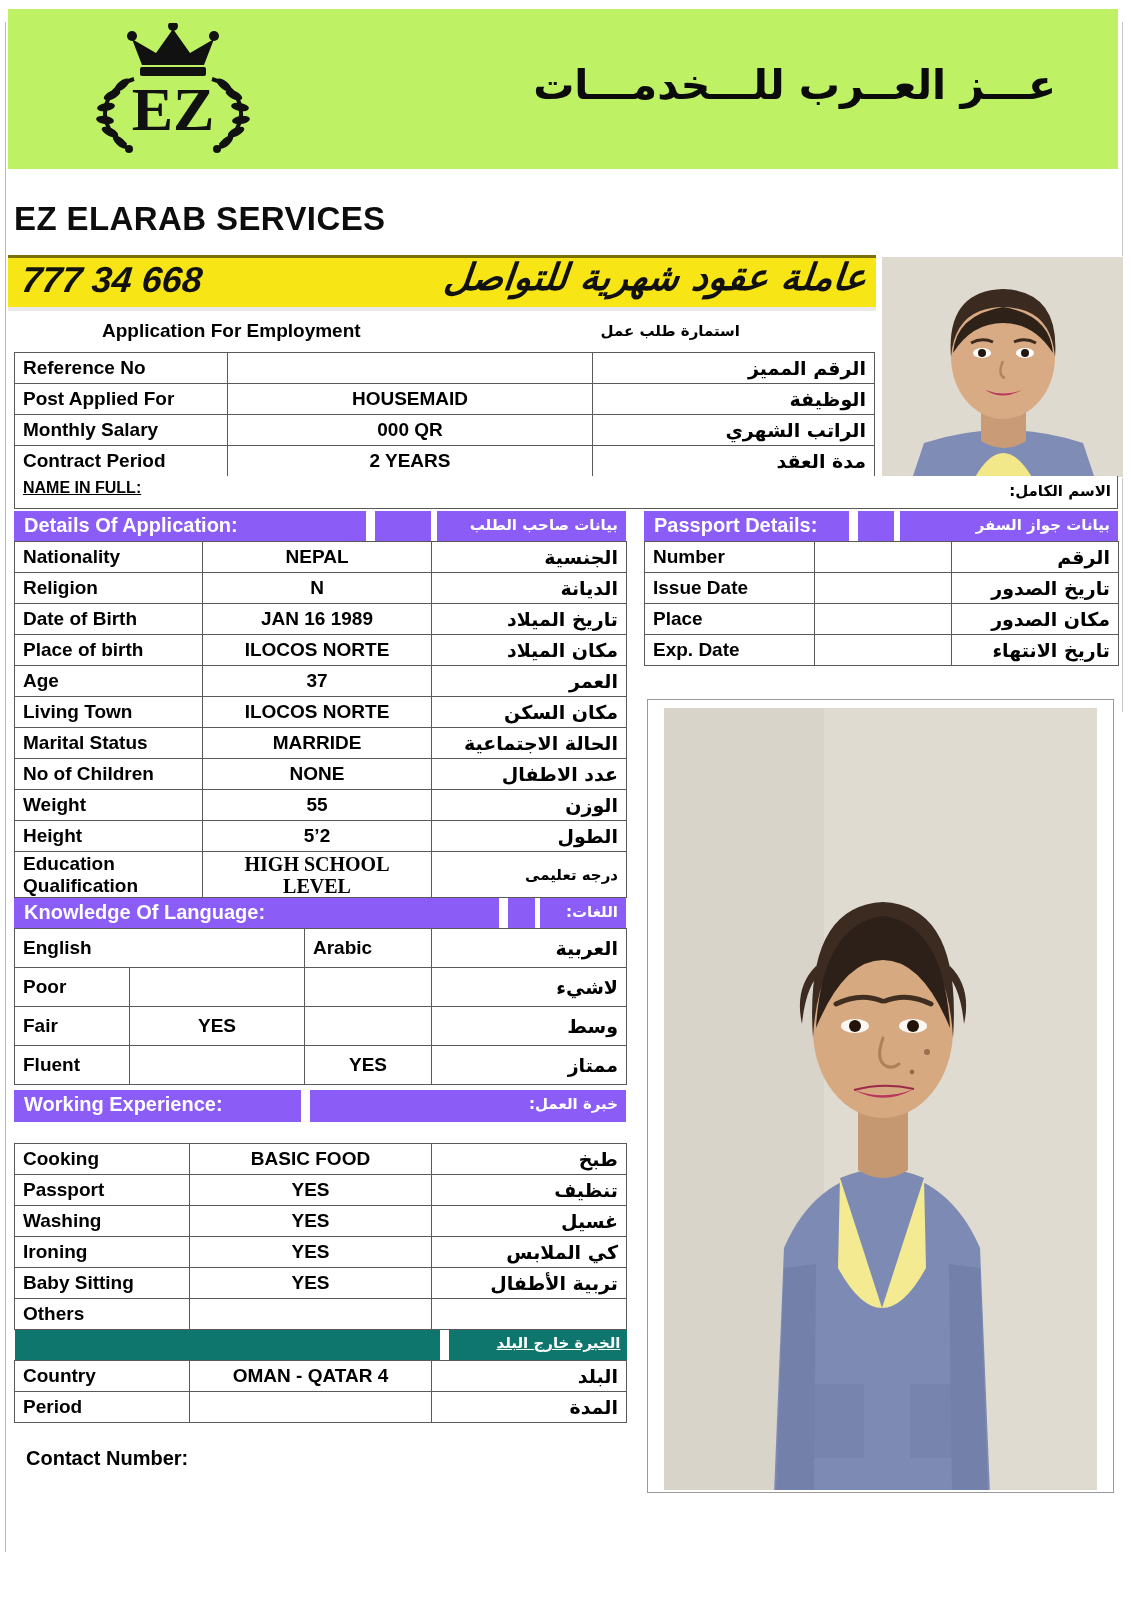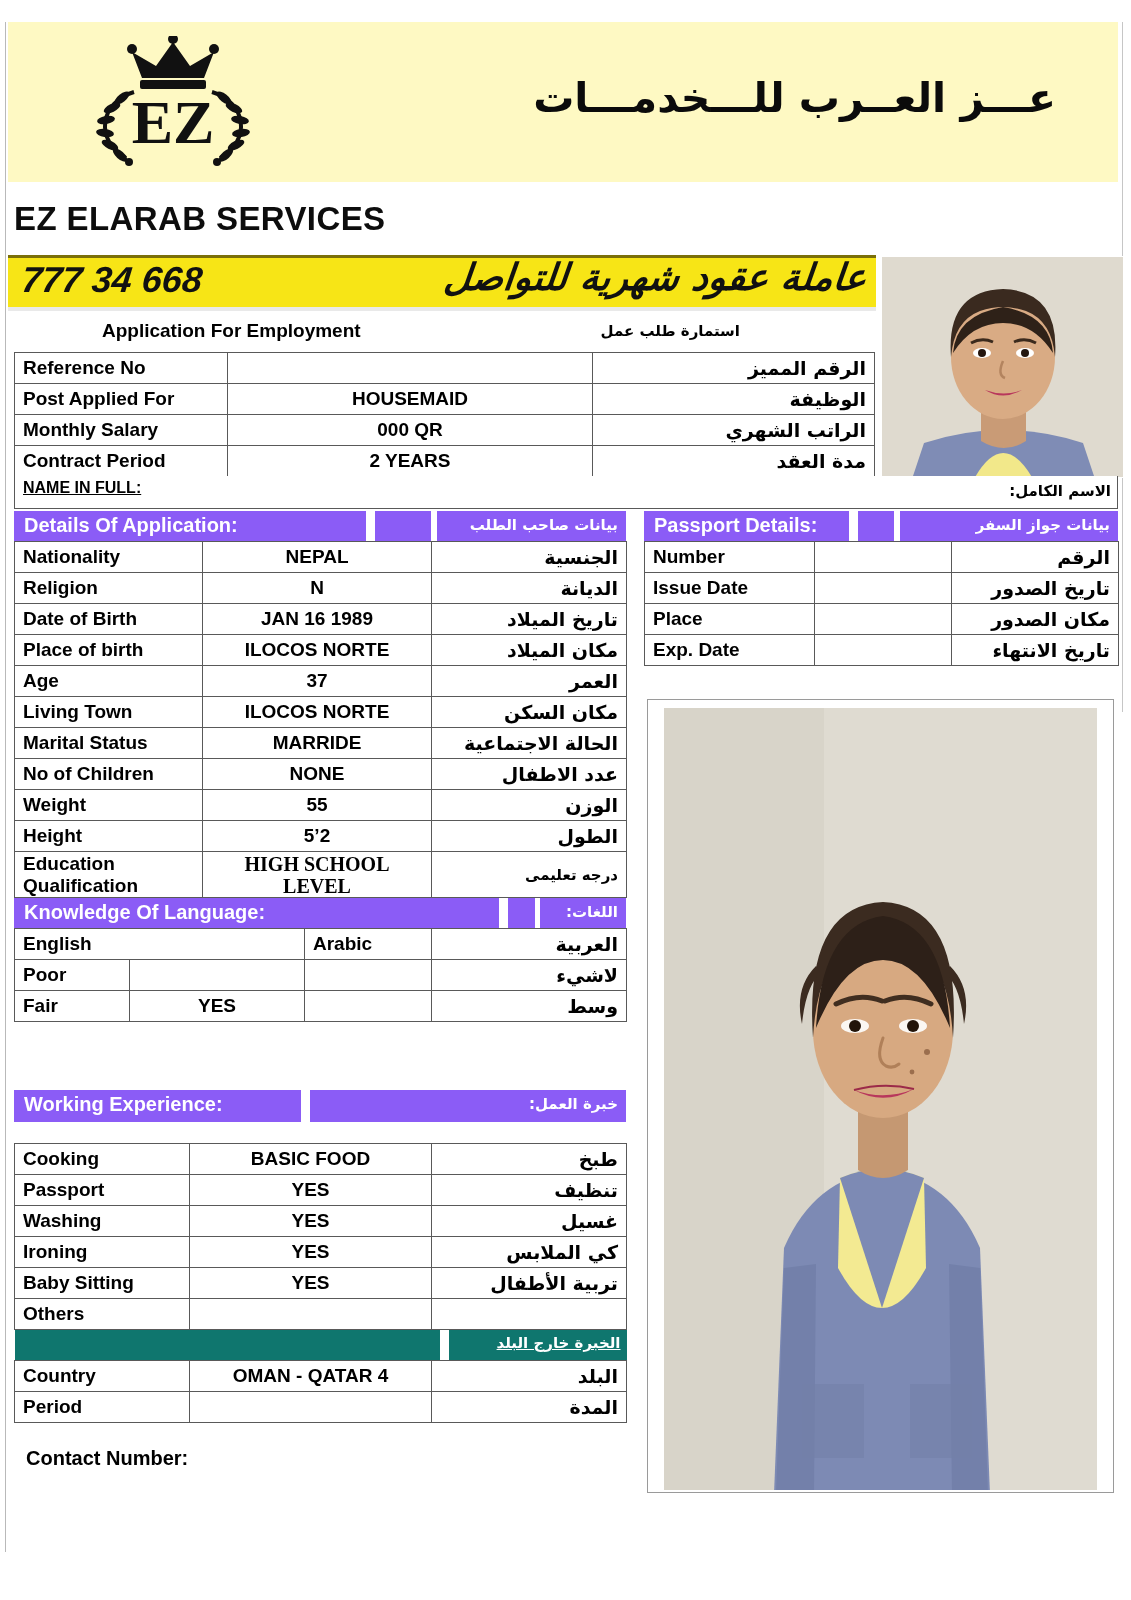--- a/index.html
+++ b/index.html
@@ -12,21 +12,21 @@
     overflow:hidden;
     position:relative;
   }
 
   
   #page { position:absolute; inset:0; }
   .pg-border-l { position:absolute; left:5px; top:22px; width:1px; height:1530px; background:#b9b9b9; }
   .pg-border-r { position:absolute; left:1122px; top:22px; width:1px; height:690px; background:#c6c6c6; }
 
   
-  #header { position:absolute; left:8px; top:22px; width:1110px; height:160px; background:#fef9c3;text-decoration:underline; }
+  #header { position:absolute; left:8px; top:9px; width:1110px; height:160px; background:#bef264;text-decoration:underline; }
 
   .logo { position:absolute; left:62px; top:14px; width:230px; height:132px; }
   .logo svg { display:block; }
 
   .arabic-brand {
     position:absolute; right:62px; top:52px;
     font-family:"DejaVu Sans", sans-serif;
     font-size:41px; font-weight:bold; color:#0b0b0b;
     letter-spacing:0px; direction:rtl; white-space:nowrap;
   }
@@ -111,21 +111,21 @@
   #details-head .gap2 { position:absolute; top:0; left:417px; width:6px; height:100%; background:#fff; }
   #tbl-details { width:612px; margin-top:0; }
   #tbl-details td { height:31px;margin-left:25px; }
   #tbl-details td.two-line { height:46px; line-height:22px; font-family:"Liberation Serif", serif; font-size:20px; }
 
   
   #lang-head { width:612px; }
   #lang-head .gap { left:485px; }
   #lang-head .gap2 { position:absolute; top:0; left:521px; width:5px; height:100%; background:#fff; }
   #tbl-lang { width:612px; }
-  #tbl-lang td { height:31px; }
+  #tbl-lang td { height:39px; }
 
   
   #work-head { position:absolute; left:14px; top:1090px; width:612px; height:32px; }
   #work-head .gap { left:287px; }
   #tbl-work { position:absolute; left:14px; top:1143px; width:612px; }
   #tbl-work td { height:31px; }
   #abroad-head { position:relative; height:30px; background:#0f766e; }
   #abroad-head .arh { position:absolute; right:6px; top:4px; color:#fff;
                       font-family:"DejaVu Sans", sans-serif; font-size:15px; font-weight:bold;
                       direction:rtl; text-decoration:underline; }
@@ -372,20 +372,26 @@
             <td class="val"></td>
             <td class="val"></td>
             <td class="ar">لاشيء</td>
           </tr>
           <tr>
             <td class="lbl">Fair</td>
             <td class="val">YES</td>
             <td class="val"></td>
             <td class="ar">وسط</td>
           </tr>
+          <tr>
+            <td class="lbl">Fluent</td>
+            <td class="val"></td>
+            <td class="val">YES</td>
+            <td class="ar">ممتاز</td>
+          </tr>
         </tbody>
     </table>
   </div>
 
   <div class="secbar" id="work-head">
     <span class="en">Working Experience:</span>
     <span class="gap"></span>
     <span class="arh">خبرة العمل:</span>
   </div>
 

